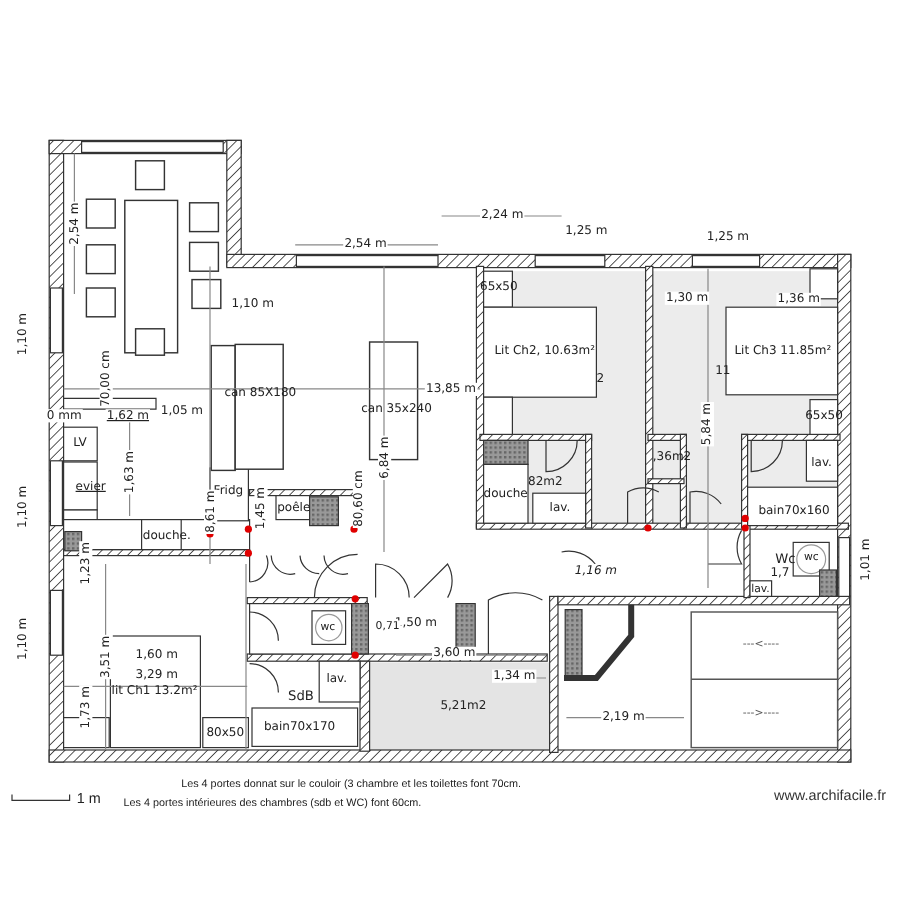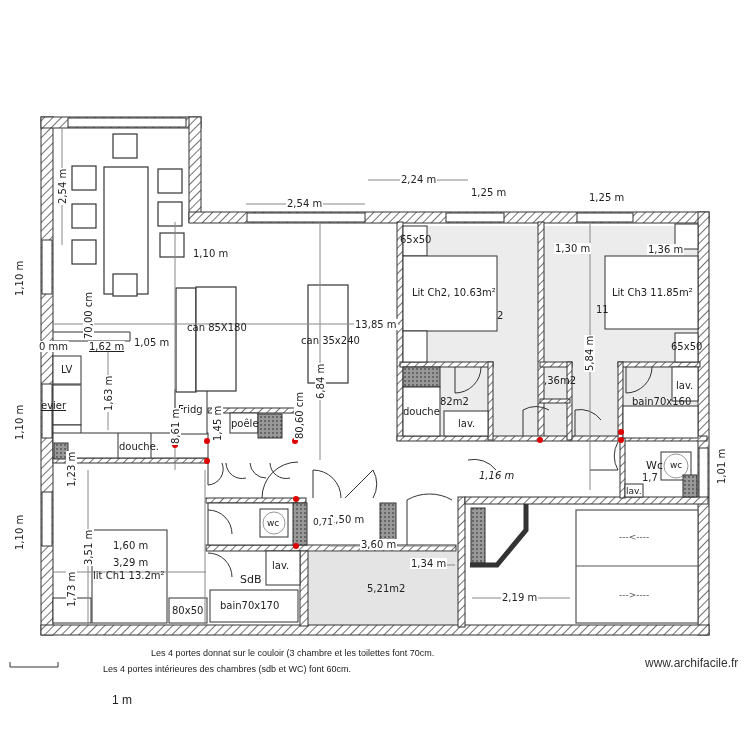--- a/index.html
+++ b/index.html
@@ -212,33 +212,33 @@
 <span class="lbl" style="left:440px;top:396px;">82m2</span>
 <span class="lbl" style="left:544px;top:375px;">,36m2</span>
 <span class="lbl" style="left:646px;top:460px;font-size:11px;">Wc</span>
 <span class="lbl" style="left:642px;top:472px;">1,7</span>
 <span class="lbl" style="left:497px;top:310px;">2</span>
 <span class="lbl" style="left:596px;top:304px;">11</span>
 
 <span class="lbl" style="left:187px;top:322px;">can 85X180</span>
 <span class="lbl" style="left:301px;top:335px;">can 35x240</span>
 <span class="lbl" style="left:61px;top:364px;">LV</span>
-<span class="lbl" style="left:41px;top:400px;text-decoration:underline;">evier</span>
+<span class="lbl" style="left:63px;top:400px;text-decoration:underline;">evier</span>
 <span class="lbl" style="left:178px;top:404px;">Fridg</span>
 <span class="lbl" style="left:119px;top:441px;">douche.</span>
 <span class="lbl" style="left:231px;top:418px;">poêle</span>
 <span class="lbl" style="left:267px;top:518px;font-size:9px;">wc</span>
 <span class="lbl" style="left:670px;top:460px;font-size:9px;">wc</span>
 <span class="lbl" style="left:272px;top:560px;">lav.</span>
 <span class="lbl" style="left:458px;top:418px;">lav.</span>
 <span class="lbl" style="left:676px;top:380px;">lav.</span>
 <span class="lbl" style="left:626px;top:486px;font-size:9px;">lav.</span>
 <span class="lbl" style="left:403px;top:406px;">douche</span>
 <span class="lbl" style="left:220px;top:600px;">bain70x170</span>
-<span class="lbl" style="left:632px;top:396px;">bain70x160</span>
+<span class="lbl" style="left:632px;top:420px;">bain70x160</span>
 <span class="lbl" style="left:172px;top:605px;">80x50</span>
 <span class="lbl" style="left:400px;top:234px;">65x50</span>
 <span class="lbl" style="left:671px;top:341px;">65x50</span>
 <span class="lbl" style="left:619px;top:532px;font-size:9px;color:#555;">---&lt;----</span>
 <span class="lbl" style="left:619px;top:590px;font-size:9px;color:#555;">---&gt;----</span>
 
 <span class="dim" style="left:192px;top:248px;">1,10 m</span>
 <span class="dim" style="left:286px;top:198px;">2,54 m</span>
 <span class="dim" style="left:400px;top:174px;">2,24 m</span>
 <span class="dim" style="left:470px;top:187px;">1,25 m</span>
@@ -269,14 +269,14 @@
 <span class="dim vert" style="left:66px;top:488px;">1,23 m</span>
 <span class="dim vert" style="left:83px;top:566px;">3,51 m</span>
 <span class="dim vert" style="left:66px;top:608px;">1,73 m</span>
 <span class="dim vert" style="left:14px;top:297px;">1,10 m</span>
 <span class="dim vert" style="left:14px;top:441px;">1,10 m</span>
 <span class="dim vert" style="left:14px;top:551px;">1,10 m</span>
 <span class="dim vert" style="left:716px;top:485px;">1,01 m</span>
 
 <span class="note" style="left:107px;top:648px;margin-left:44px;">Les 4 portes donnat sur le couloir (3 chambre et les toilettes font 70cm.</span>
 <span class="note" style="left:103px;top:664px;">Les 4 portes intérieures des chambres (sdb et WC)  font 60cm.</span>
-<span class="scale" style="left:64px;top:693px;margin-left:48px;">1 m</span>
+<span class="scale" style="left:64px;top:658px;">1 m</span>
 <span class="brand" style="left:645px;top:656px;">www.archifacile.fr</span>
 
 </body></html>

